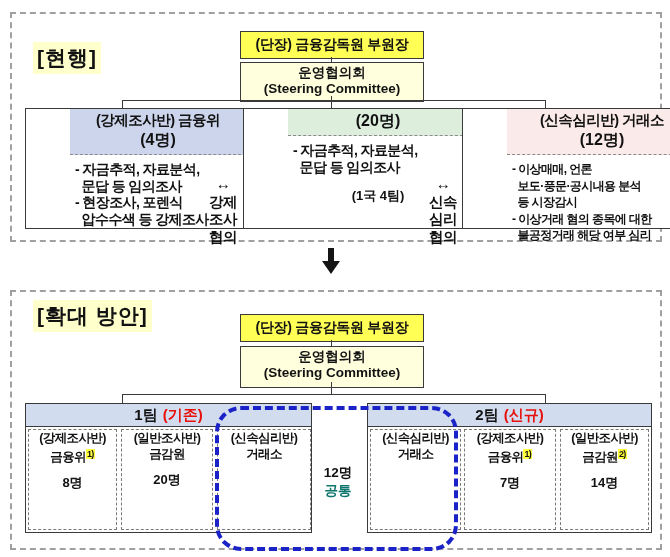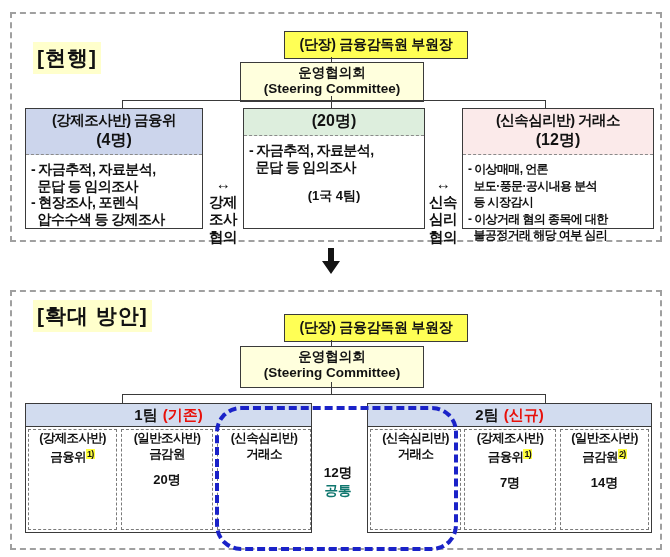--- a/index.html
+++ b/index.html
@@ -4,25 +4,25 @@
 <style>
   html,body{margin:0;padding:0;background:#fff;}
   .canvas{position:relative;width:670px;height:557px;background:#ffffff;
           font-family:"Liberation Sans","DejaVu Sans",sans-serif;color:#121212;overflow:hidden;}
   .panel{position:absolute;border:2px dashed #a0a0a0;background:#ffffff;}
   .line{position:absolute;background:#3a3a3a;}
   .sec-title{position:absolute;font-size:21px;font-weight:bold;background:#ffffcc;
              padding:2px 4px;letter-spacing:1px;}
   .dirbox{position:absolute;width:182px;height:26px;background:#ffff55;border:1px solid #3a3a3a;
           font-weight:bold;font-size:14px;letter-spacing:-0.3px;
-          display:flex;align-items:center;justify-content:center;margin-left:44px;}
+          display:flex;align-items:center;justify-content:center;}
   .steer{position:absolute;width:182px;background:#ffffdd;border:1px solid #3a3a3a;
          font-weight:bold;font-size:13.5px;line-height:16px;text-align:center;
          white-space:pre-wrap;padding:2px 0;}
-  .obox{position:absolute;border:1px solid #3a3a3a;background:#fff;}
+  .obox{position:absolute;border:1px solid #3a3a3a;background:#fff;padding-left:44px;}
   .obox .hd{border-bottom:1px dashed #8a8a8a;text-align:center;padding:2px 0 3px;}
   .obox .hd .t{font-size:14.5px;font-weight:bold;letter-spacing:-0.5px;}
   .obox .hd .c{font-size:16px;font-weight:bold;}
   .hd-blue{background:#ccd5ec;}
   .hd-green{background:#ddeedd;}
   .hd-pink{background:#fbeaea;}
   .obox .bd{white-space:pre-wrap;font-size:14px;font-weight:bold;line-height:16.5px;
             padding:6px 2px 0 5px;letter-spacing:-0.6px;}
   .obox .note{text-align:center;font-size:13px;font-weight:bold;margin-top:12px;}
   .linklbl{position:absolute;width:38px;text-align:center;font-weight:bold;font-size:14.5px;
@@ -132,20 +132,21 @@
     <div class="line" style="left:110px;top:102px;width:1px;height:9px;"></div>
     <div class="line" style="left:533px;top:102px;width:1px;height:9px;"></div>
 
     <div class="teambox" style="left:13px;top:111px;width:285px;height:128px;">
       <div class="teambar">
         <span>1팀</span>
         <span class="tag">(기존)</span>
       </div>
       <div class="col" style="left:2px;top:25px;width:87px;height:99px;">
         <div class="t"><span>(강제조사반)</span><br><span>금융위</span><sup>1)</sup></div>
+        <div class="cnt">8명</div>
       </div>
       <div class="col" style="left:95px;top:25px;width:90px;height:99px;">
         <div class="t"><span>(일반조사반)</span><br><span>금감원</span></div>
         <div class="cnt">20명</div>
       </div>
       <div class="col" style="left:191px;top:25px;width:92px;height:99px;">
         <div class="t"><span>(신속심리반)</span><br><span>거래소</span></div>
         <div class="cnt"></div>
       </div>
     </div>

